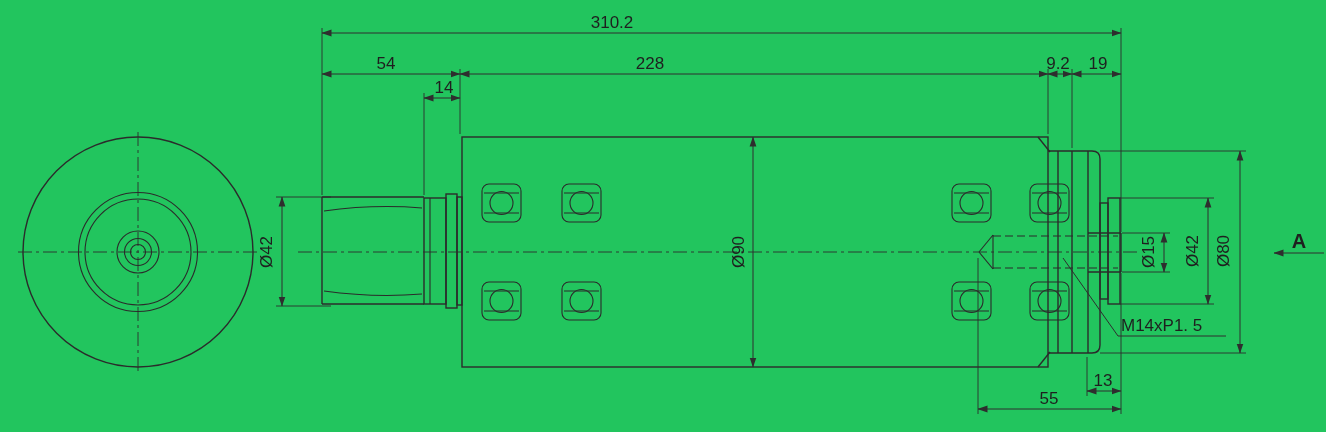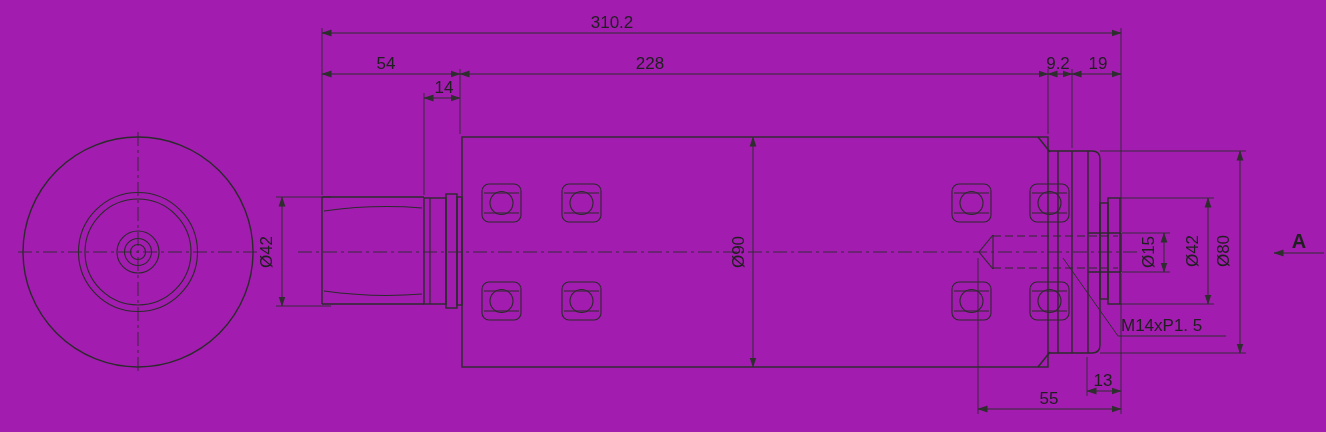--- a/index.html
+++ b/index.html
@@ -1,16 +1,16 @@
 <!DOCTYPE html>
 <html><head>
 <meta charset="utf-8">
 <style>
   html,body{margin:0;padding:0;background:#ffffff;}
-  .stage{position:relative;width:1326px;height:432px;background:#a21caf;overflow:hidden;
+  .stage{position:relative;width:1326px;height:432px;background:#22c55e;overflow:hidden;
          font-family:"Liberation Sans", sans-serif;}
   svg text{font-family:"Liberation Sans", sans-serif;fill:#1f1f1f;}
   .dimtxt{font-size:17px;}
   .viewtxt{font-size:20px;font-weight:bold;}
   .obj{stroke:#2b2b2b;stroke-width:1.4;fill:none;}
   .objthin{stroke:#2b2b2b;stroke-width:1.1;fill:none;}
   .dim{stroke:#2e2e2e;stroke-width:1;fill:none;}
   .ext{stroke:#2e2e2e;stroke-width:0.9;fill:none;}
   .center{stroke:#2e2e2e;stroke-width:0.9;fill:none;stroke-dasharray:14 4 3 4;}
   .hidden{stroke:#2b2b2b;stroke-width:1.1;fill:none;stroke-dasharray:8 4;}

